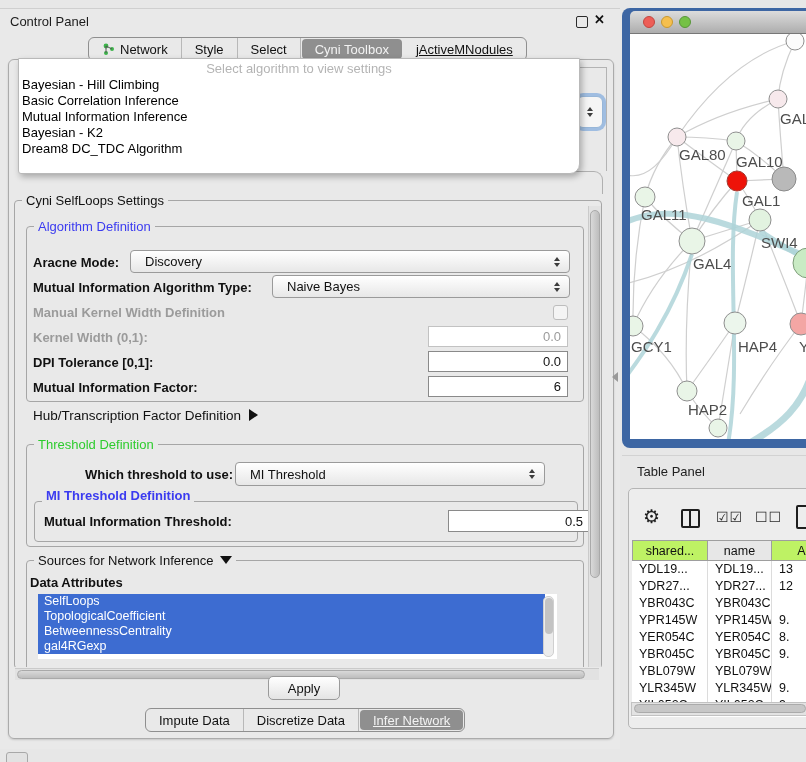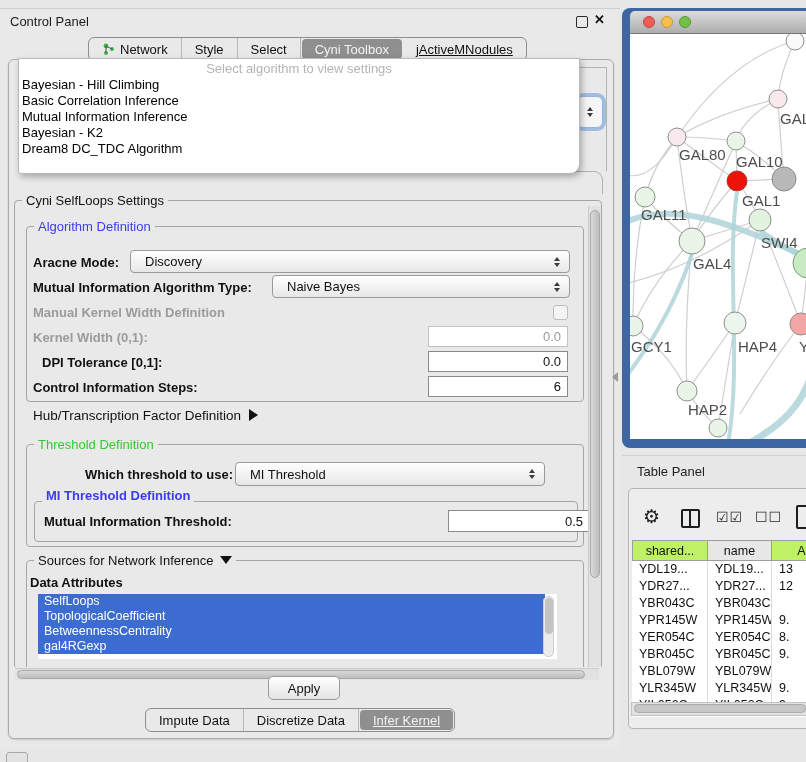--- a/index.html
+++ b/index.html
@@ -170,24 +170,24 @@
             <span class="tri-down"></span>
           </span>
       </div>
 
       <div class="lbl b dis" style="left:33px;top:296px;">Manual Kernel Width Definition</div>
       <div class="checkbox" style="left:553px;top:296px;"></div>
 
       <div class="lbl b dis" style="left:33px;top:321px;">Kernel Width (0,1):</div>
       <div class="field disabled" style="left:428px;top:317px;width:140px;height:21px;">0.0</div>
 
-      <div class="lbl b" style="left:33px;top:346px;margin-left:9px;">DPI Tolerance [0,1]:</div>
+      <div class="lbl b" style="left:33px;top:346px;">DPI Tolerance [0,1]:</div>
       <div class="field" style="left:428px;top:342px;width:140px;height:21px;">0.0</div>
 
-      <div class="lbl b" style="left:33px;top:371px;">Control Information Steps:</div>
+      <div class="lbl b" style="left:33px;top:371px;">Mutual Information Factor:</div>
       <div class="field" style="left:428px;top:367px;width:140px;height:21px;">6</div>
 
       <div class="lbl" style="left:33px;top:399px;font-size:13.5px;">
         <span>Hub/Transcription Factor Definition</span><span class="tri-right"></span>
       </div>
 
       <div class="group" style="left:26px;top:435px;width:556px;height:101px;"></div>
       <div class="grouplabel green" style="left:34px;top:429px;">Threshold Definition</div>
 
       <div class="lbl b" style="left:85px;top:458px;">Which threshold to use:</div>
@@ -227,21 +227,21 @@
     <div class="btn" style="left:268px;top:667px;width:70px;height:22px;">Apply</div>
 
     <div class="tabbar" style="left:145px;top:699px;height:22px;">
       <div class="tab">
           <span>Impute Data</span>
         </div>
       <div class="tab">
           <span>Discretize Data</span>
         </div>
       <div class="tab selected">
-          <span>Infer Kernel</span>
+          <span>Infer Network</span>
         </div>
     </div>
   </div>
 
   <div class="splitter-arrow"></div>
 
   <div id="netwin">
     <div id="net-titlebar">
       <div class="light" style="left:13px;background:#ed5e57;border:1px solid #c14740;"></div>
       <div class="light" style="left:31px;background:#f5bf4e;border:1px solid #c9992f;"></div>

